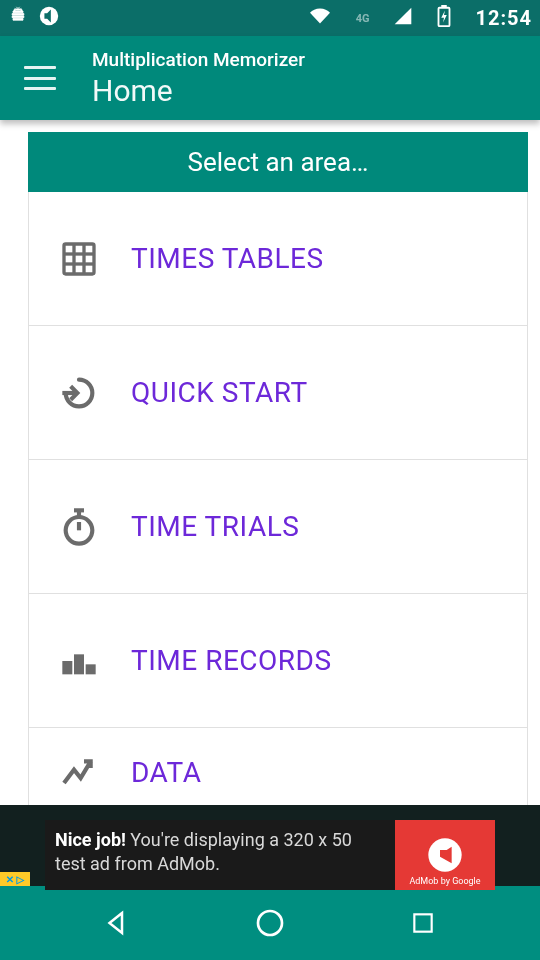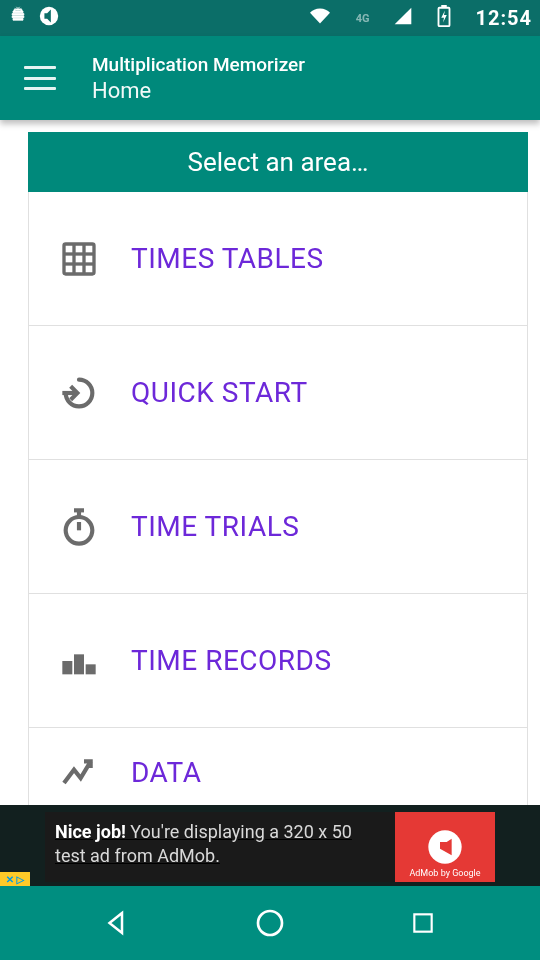--- a/index.html
+++ b/index.html
@@ -30,21 +30,21 @@
       position: relative;
     }
     .hamburger {
       width: 32px; height: 24px;
       display: flex; flex-direction: column; justify-content: space-between;
       opacity: 0.9;
     }
     .hamburger span { display: block; height: 3px; background: #fff; border-radius: 1px; }
     .app-titles { margin-left: 36px; color: #fff; }
     .app-title { font-size: 19px; font-weight: 500; }
-    .app-subtitle { font-size: 22px; font-weight: 400; opacity: 0.95; margin-top: 2px; }
+    .app-subtitle { font-size: 30px; font-weight: 400; opacity: 0.95; margin-top: 2px; }
 
     
     .content { background: #fff; width: 100%; height: calc(100% - 36px - 84px - 81px - 74px); padding: 12px 12px 0 28px; text-align: center; }
     .select-bar {
       background: #00897b;
       height: 60px;
       display: flex; align-items: center; justify-content: center;
       color: #fff; font-size: 26px;
     }
     .menu-list { }
@@ -56,21 +56,21 @@
       align-items: center;
       padding-left: 30px;
       background: #fff;
     }
     .menu-item:last-child { height: 90px; }
     .menu-icon { width: 40px; height: 40px; display: flex; align-items: center; justify-content: center; color: #6b6b6b; }
     .menu-label { margin-left: 32px; color: #6d28d9; font-size: 28px; font-weight: 400; letter-spacing: 0.5px; }
 
     
     .ad-zone { height: 81px; background: #12201f; position: relative; display: flex; padding: 7px 0 0 0; }
-    .ad-inner { margin: 0 auto; width: 450px; height: 70px; display: flex; background: #1a1a1a; text-decoration: underline; }
+    .ad-inner { margin: 8px auto; width: 450px; height: 70px; display: flex; background: #1a1a1a; }
     .ad-text { flex: 1; padding: 8px 10px; color: #d9d9d9; font-size: 18px; line-height: 24px; }
     .ad-text b { color: #fff; }
     .ad-badge-box { width: 100px; background: #e53935; display: flex; flex-direction: column; align-items: center; justify-content: center; position: relative; }
     .ad-sub { position: absolute; bottom: 4px; font-size: 9px; color: #fff; }
     .ad-corner { position: absolute; left: 0; bottom: 0; width: 30px; height: 14px; background: #ffca28; display: flex; align-items: center; justify-content: center; }
     .ad-tri { font-size: 10px; color: #039be5; font-weight: bold; }
 
     
     .nav-bar {
       height: 74px;

